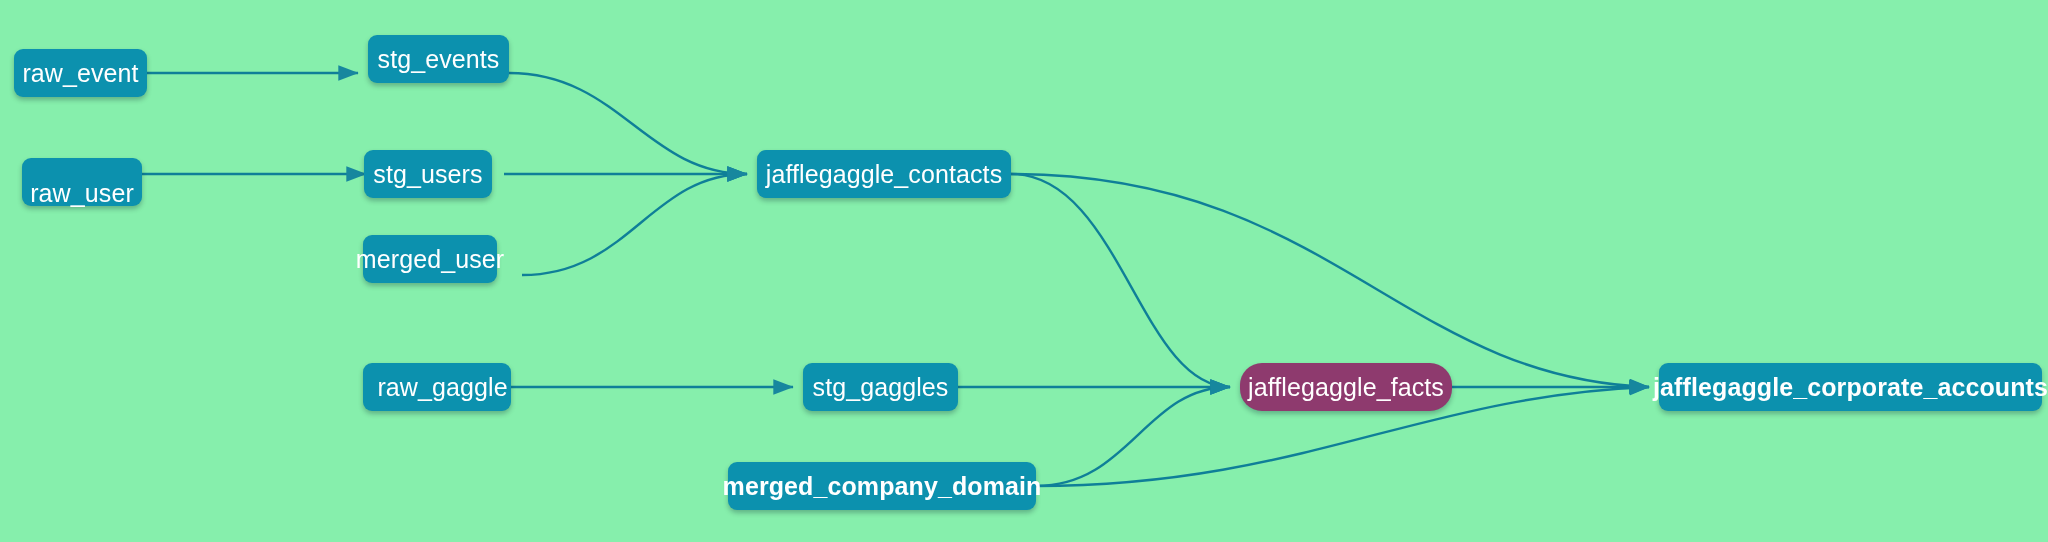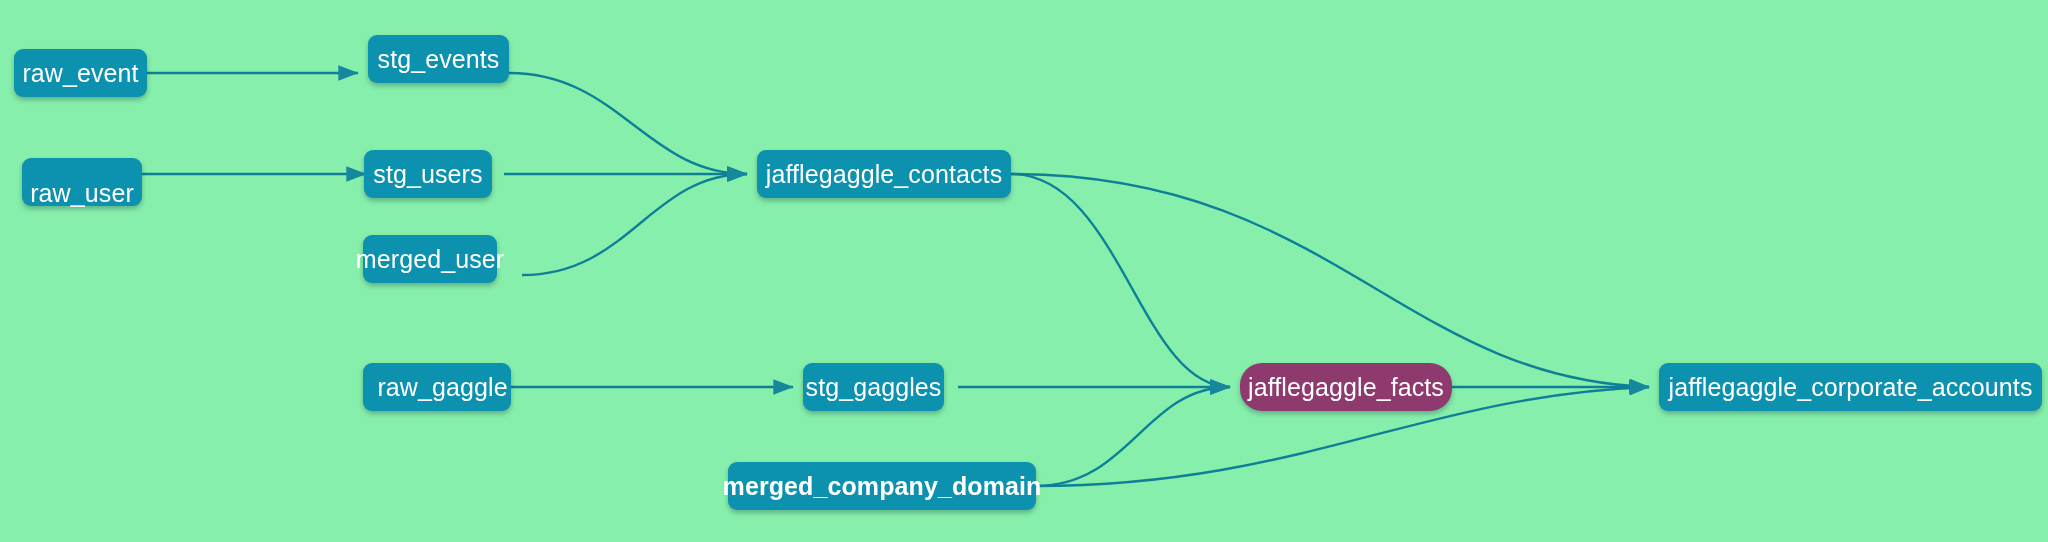--- a/index.html
+++ b/index.html
@@ -98,27 +98,27 @@
       </div>
       <div class="dag-node" style="left: 355px; top: 235px; width: 134px; margin-left: 8px;">
         <span class="node-label">merged_user</span>
       </div>
       <div class="dag-node" style="left: 363px; top: 363px; width: 148px; padding-left: 27px;">
         <span class="node-label">raw_gaggle</span>
       </div>
       <div class="dag-node" style="left: 757px; top: 150px; width: 254px;">
         <span class="node-label">jafflegaggle_contacts</span>
       </div>
-      <div class="dag-node" style="left: 803px; top: 363px; width: 141px;">
+      <div class="dag-node" style="left: 803px; top: 363px; width: 155px;">
         <span class="node-label">stg_gaggles</span>
       </div>
       <div class="dag-node" style="left: 728px; top: 462px; width: 308px; font-weight: bold;">
         <span class="node-label">merged_company_domain</span>
       </div>
       <div class="dag-node selected" style="left: 1240px; top: 363px; width: 212px;">
         <span class="node-label">jafflegaggle_facts</span>
       </div>
-      <div class="dag-node" style="left: 1659px; top: 363px; width: 383px;">
+      <div class="dag-node" style="left: 1659px; top: 363px; width: 383px; font-weight: bold;">
         <span class="node-label">jafflegaggle_corporate_accounts</span>
       </div>
     </div>
 
 </div>
 
 </body></html>

